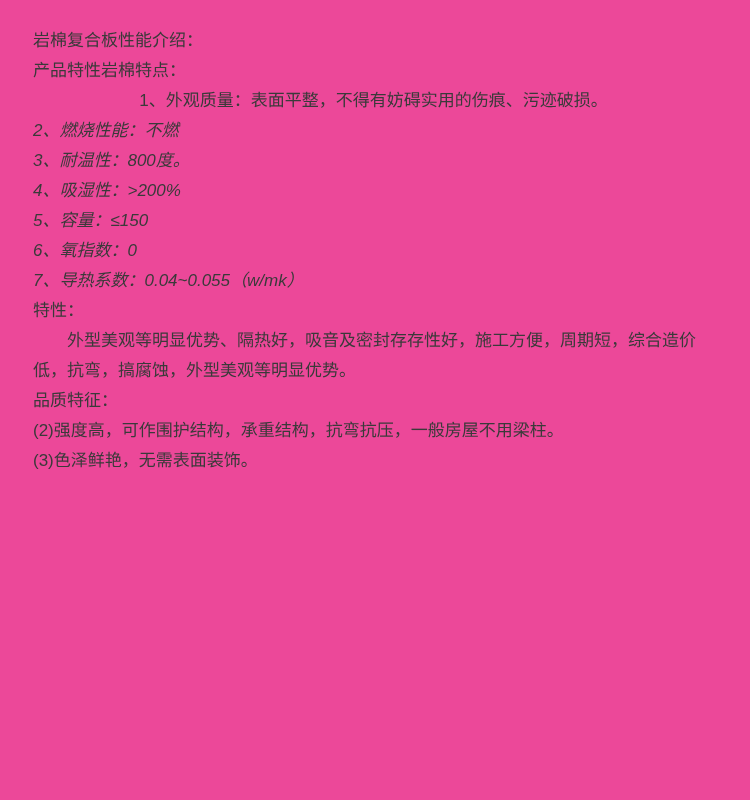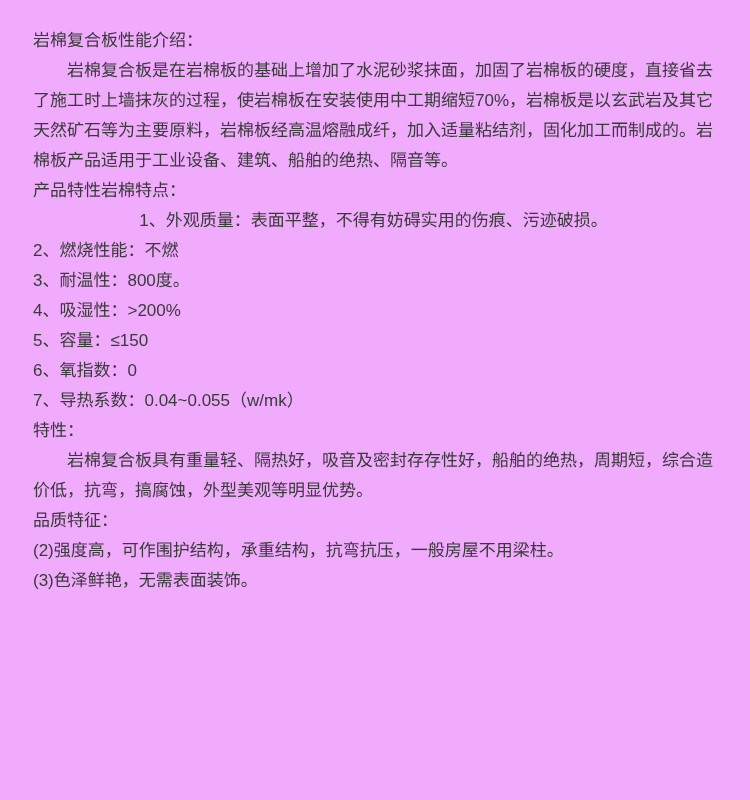--- a/index.html
+++ b/index.html
@@ -4,21 +4,21 @@
 <style>
   html, body {
     margin: 0;
     padding: 0;
     background: #ffffff;
   }
   .page {
     width: 750px;
     height: 800px;
     box-sizing: border-box;
-    background: #f0abfc;
+    background: #ec4899;
     color: #3a3a3a;
     font-family: "Liberation Sans", "DejaVu Sans", sans-serif;
     font-size: 17px;
     line-height: 30px;
     padding: 26px 36px 0 33px;
     overflow: hidden;
     text-align: left;
   }
   .page p {
     margin: 0;
@@ -28,55 +28,55 @@
   .para.indent {
     text-indent: 2em;
   }
   
   .item-first {
     padding-left: 28px;
     text-align: center;
   }
   .item {
     padding-left: 42px;
+    font-style: italic;
   }
   
   .q-item {
     padding-left: 14px;
   }
 </style>
 </head>
 <body>
 
 <div class="page">
 
   <p class="line">岩棉复合板性能介绍：</p>
 
-  <p class="para indent">岩棉复合板是在岩棉板的基础上增加了水泥砂浆抹面，加固了岩棉板的硬度，直接省去了施工时上墙抹灰的过程，使岩棉板在安装使用中工期缩短70%，岩棉板是以玄武岩及其它天然矿石等为主要原料，岩棉板经高温熔融成纤，加入适量粘结剂，固化加工而制成的。岩棉板产品适用于工业设备、建筑、船舶的绝热、隔音等。</p>
 
   <p class="line">产品特性岩棉特点：</p>
 
   <p class="item-first">1、外观质量：表面平整，不得有妨碍实用的伤痕、污迹破损。</p>
 
   <p class="item">2、燃烧性能：不燃</p>
 
   <p class="item">3、耐温性：800度。</p>
 
   <p class="item">4、吸湿性：&gt;200%</p>
 
   <p class="item">5、容量：≤150</p>
 
   <p class="item">6、氧指数：0</p>
 
   <p class="item">7、导热系数：0.04~0.055（w/mk）</p>
 
   <p class="line">特性：</p>
 
 
-  <p class="para indent">岩棉复合板具有重量轻、隔热好，吸音及密封存存性好，船舶的绝热，周期短，综合造价低，抗弯，搞腐蚀，外型美观等明显优势。</p>
+  <p class="para indent">外型美观等明显优势、隔热好，吸音及密封存存性好，施工方便，周期短，综合造价低，抗弯，搞腐蚀，外型美观等明显优势。</p>
 
   <p class="line">品质特征：</p>
 
 
   <p class="q-item">(2)强度高，可作围护结构，承重结构，抗弯抗压，一般房屋不用梁柱。</p>
 
   <p class="q-item">(3)色泽鲜艳，无需表面装饰。</p>
 
 
 </div>

